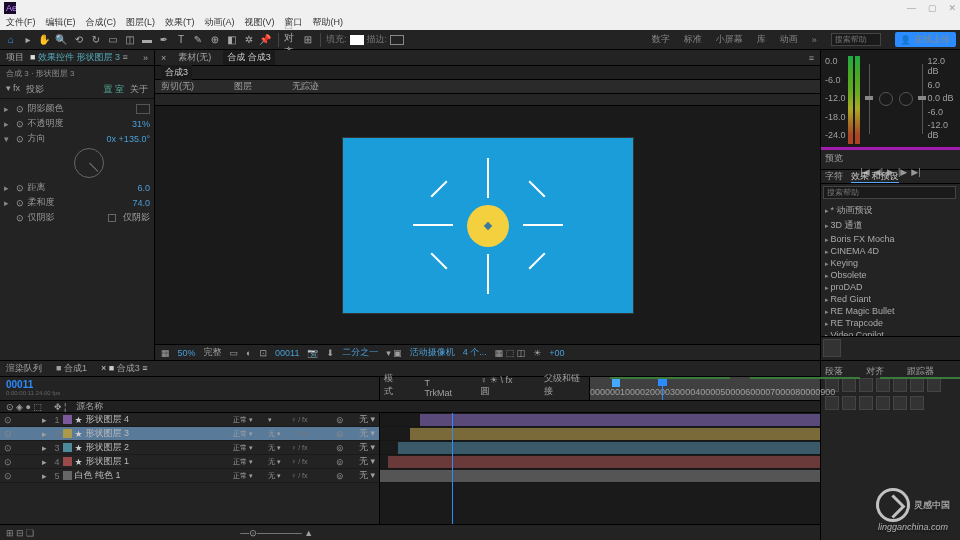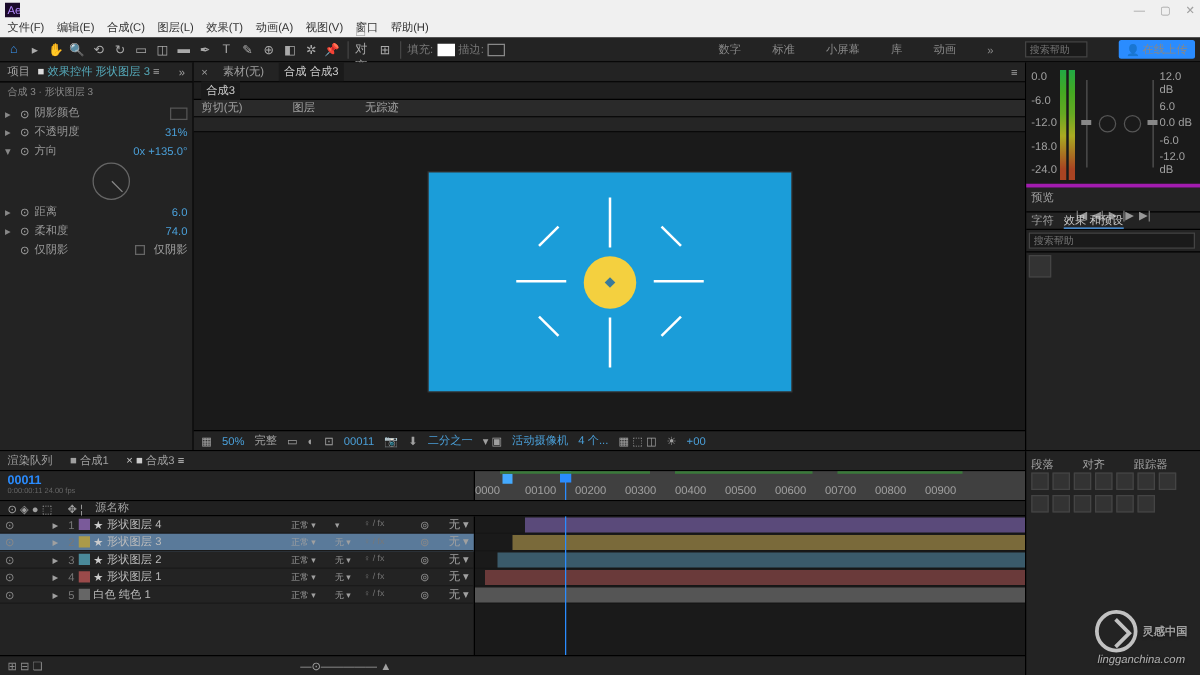--- a/index.html
+++ b/index.html
@@ -6,21 +6,21 @@
 body{background:#1a1a1a;width:960px;height:540px;overflow:hidden;position:relative}
 .titlebar{height:16px;background:#f0f0f0;display:flex;align-items:center;padding:0 4px;color:#333}
 .titlebar .title{color:#333;font-size:9px}
 .titlebar .winbtns{margin-left:auto;display:flex;gap:12px;color:#555}
 .menubar{height:14px;background:#f0f0f0;display:flex;gap:10px;padding:0 6px;color:#333}
 .menubar span{color:#333}
 .toolbar{height:20px;background:#232323;display:flex;align-items:center;padding:0 4px;gap:3px;border-bottom:1px solid #000}
 .toolbar .ico{width:14px;height:14px;display:flex;align-items:center;justify-content:center;color:#aaa;font-size:10px}
 .toolbar .active{color:#3a9cff}
 .toolbar .sep{width:1px;height:14px;background:#444;margin:0 2px}
-.topright{margin-left:auto;display:flex;gap:25px;align-items:center}
+.topright{margin-left:auto;display:flex;gap:14px;align-items:center}
 .topright span{color:#888}
 .helpbadge{background:#2a8cff;color:#fff;padding:1px 6px;border-radius:2px;font-size:8px;display:flex;align-items:center;gap:2px}
 .work{display:flex;height:310px}
 .leftpanel{width:155px;background:#232323;border-right:1px solid #000;display:flex;flex-direction:column}
 .ptabs{height:16px;display:flex;align-items:center;gap:6px;padding:0 6px;border-bottom:1px solid #000;font-size:8px}
 .ptabs .sel{color:#ddd}
 .ptabs .bluebar{color:#5ab}
 .ehead{display:flex;padding:2px 6px;gap:6px;font-size:8px;border-bottom:1px solid #111}
 .efx{padding:2px 4px;font-size:8px}
 .erow{display:flex;align-items:center;padding:1px 0;gap:4px}
@@ -181,20 +181,26 @@
 </div>
 
 <div class="work">
   <div class="leftpanel">
     <div class="ptabs">
       <span>项目</span>
       <span class="sel">■ <span class="bluebar">效果控件 形状图层 3</span> <span>≡</span></span>
       <span style="margin-left:auto">»</span>
     </div>
     <div style="padding:2px 6px;font-size:8px;color:#888">合成 3 · 形状图层 3</div>
+    <div class="ehead">
+      <span>▾ fx</span>
+      <span style="flex:1">投影</span>
+      <span style="color:#5a9">置 室</span>
+      <span>关于</span>
+    </div>
     <div class="efx">
       <div class="erow">
           <span class="tri">▸</span>
           <span>⊙</span>
           <span class="lbl">阴影颜色</span>
           <span style="width:14px;height:10px;background:#222;border:1px solid #555"></span>
         </div>
       <div class="erow">
           <span class="tri">▸</span>
           <span>⊙</span>
@@ -312,37 +318,57 @@
         <span>▶</span>
         <span>|▶</span>
         <span>▶|</span>
       </div>
     </div>
     <div class="rtabs">
       <span>字符</span>
       <span class="sel">效果 和预设</span>
     </div>
     <input style="width: 96%; margin: 2px; background: rgb(26, 26, 26); border: 1px solid rgb(68, 68, 68); font-size: 8px; padding: 1px 3px;" placeholder="搜索帮助">
+    <div class="effectlist">
+      <div class="cat">* 动画预设</div>
+      <div class="cat">3D 通道</div>
+      <div class="cat">Boris FX Mocha</div>
+      <div class="cat">CINEMA 4D</div>
+      <div class="cat">Keying</div>
+      <div class="cat">Obsolete</div>
+      <div class="cat">proDAD</div>
+      <div class="cat">Red Giant</div>
+      <div class="cat">RE Magic Bullet</div>
+      <div class="cat">RE Trapcode</div>
+      <div class="cat">Video Copilot</div>
+
+    </div>
     <div class="rfoot">
       <div class="thumb"></div>
     </div>
   </div>
 </div>
 
 <div class="bottom">
   <div class="timeline">
     <div class="tltabs">
       <span>渲染队列</span>
       <span>■ <span>合成1</span></span>
       <span class="tab sel">× ■ <span>合成3</span> ≡</span>
     </div>
     <div class="tlhead">
       <div class="tlleft">
         <span class="tc">00011</span>
         <span style="font-size:6px;color:#666">0:00:00:11 24.00 fps</span>
+      </div>
+      <div style="width:210px;display:flex;align-items:flex-end;padding:0 4px 2px;gap:24px;font-size:7px;border-right:1px solid #000">
+        <span>模式</span>
+        <span>T TrkMat</span>
+        <span>♀ ☀ \ fx 圓</span>
+        <span>父级和链接</span>
       </div>
       <div class="tlruler">
         <div class="wstart"></div>
         <div class="tlmarks">
           <span>0000</span>
             <span>00100</span>
             <span>00200</span>
             <span>00300</span>
             <span>00400</span>
             <span>00500</span>

